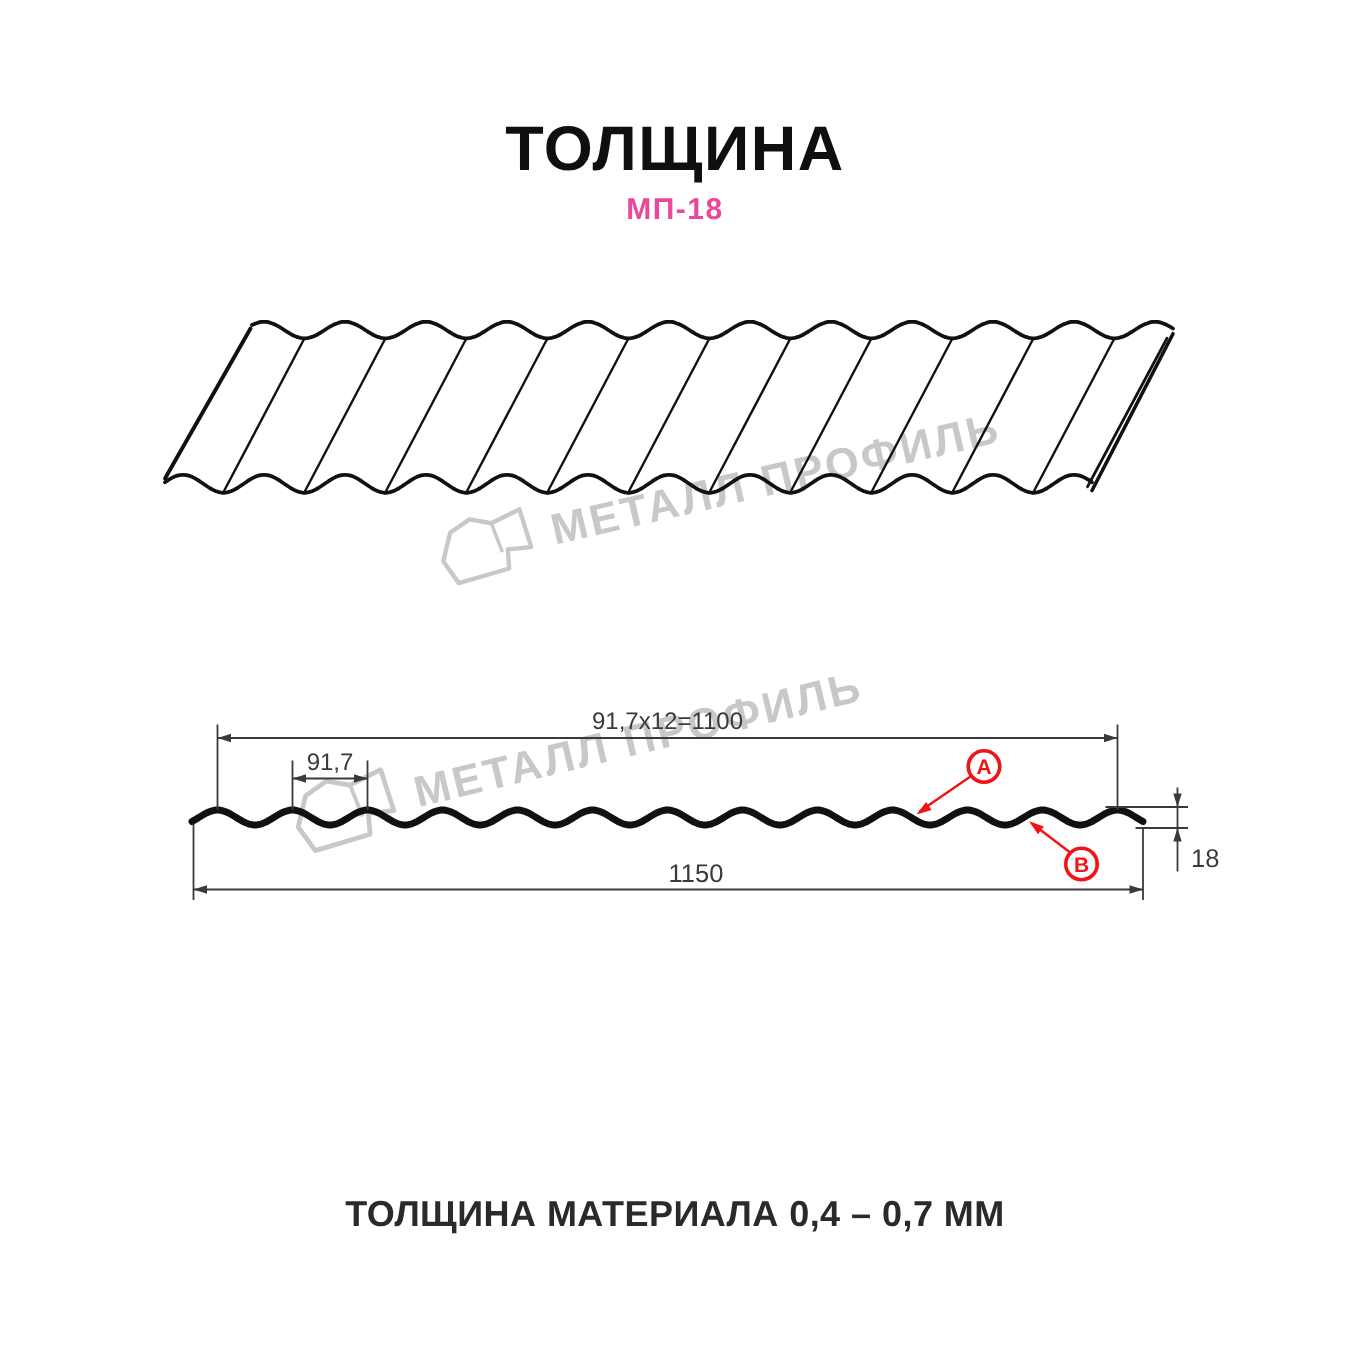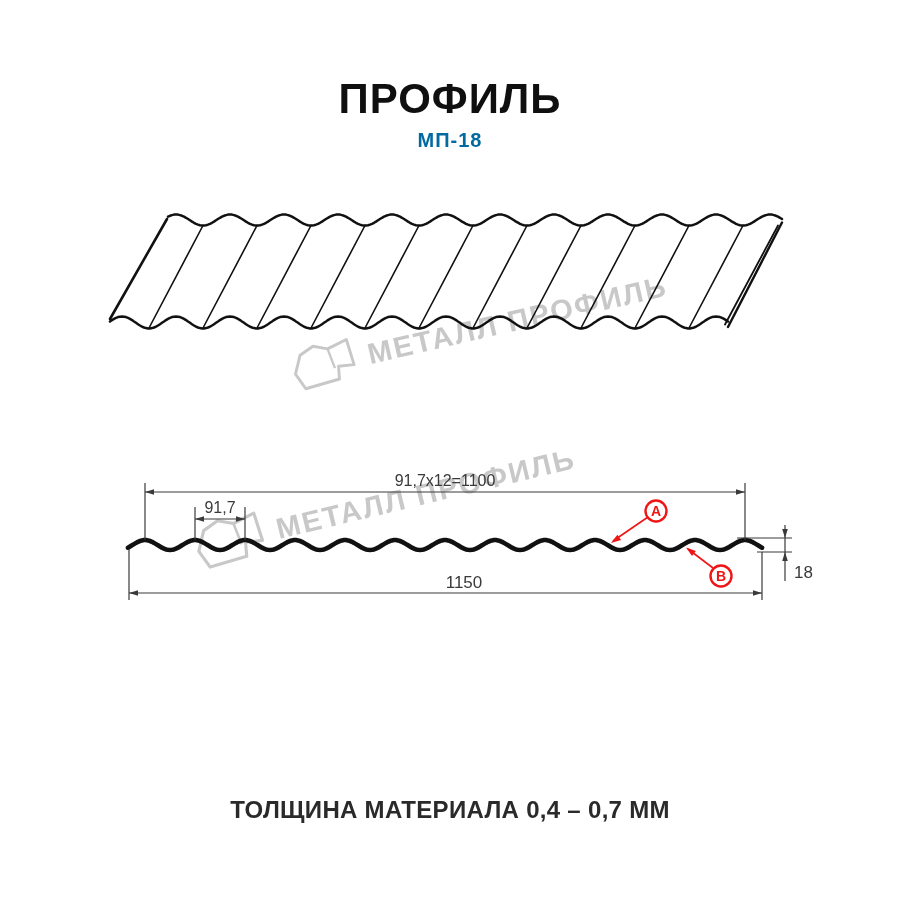--- a/index.html
+++ b/index.html
@@ -1,20 +1,20 @@
 <!DOCTYPE html>
 <html style="--accent: #f01515; --wm: #c8c8c8;"><head>
 <meta charset="utf-8">
 <style>
   html,body{margin:0;padding:0;background:#fff;}
   .canvas{position:relative;width:900px;height:900px;background:#fff;overflow:hidden;
           font-family:"Liberation Sans",sans-serif;}
   .header{position:absolute;top:78px;left:0;right:0;text-align:center;z-index:3;}
   .title{margin:0;font-size:42px;font-weight:700;letter-spacing:1px;color:#0f0f0f;line-height:1;}
-  .subtitle{margin:10px 0 0 0;font-size:20px;font-weight:600;letter-spacing:1px;color:#0369a1;line-height:1;}
+  .subtitle{margin:10px 0 0 0;font-size:20px;font-weight:600;letter-spacing:1px;color:#ec4899;line-height:1;}
   .footer-note{position:absolute;top:796px;left:0;right:0;text-align:center;
                font-size:24px;font-weight:700;letter-spacing:.3px;color:#2a2a2a;z-index:3;}
   .wm{position:absolute;display:flex;align-items:center;gap:10px;z-index:1;
       color:var(--wm,#c8c8c8);transform-origin:left center;white-space:nowrap;}
   .wm .wm-text{font-size:29px;font-weight:700;letter-spacing:2px;}
   .wm svg{flex:0 0 auto;}
   .wm1{left:292px;top:347px;transform:rotate(-13deg);}
   .wm2{left:195px;top:522px;transform:rotate(-13.5deg);}
   #drawing{position:absolute;left:0;top:0;z-index:2;}
   .dim{font:16px "Liberation Sans",sans-serif;fill:#3a3a3a;}
@@ -23,21 +23,21 @@
   .red-fill{fill:var(--accent,#f01515);}
   .callout-circle{fill:#fff;stroke:var(--accent,#f01515);stroke-width:2.4;}
   .callout-letter{font:700 14px "Liberation Sans",sans-serif;fill:var(--accent,#f01515);text-anchor:middle;}
 </style>
 </head>
 <body>
 
 <div class="canvas">
 
   <div class="header">
-    <h1 class="title">ПРОФИЛЬ</h1>
+    <h1 class="title">ТОЛЩИНА</h1>
     <div class="subtitle">МП-18</div>
   </div>
 
   <div class="wm wm1">
     <svg width="68" height="50" viewBox="0 0 70 50">
       <path d="M3 28 L12 10 L27 4 L41 10 L62 5 L64 32 L48 30 L46 43 L10 45 Z" fill="none" stroke="var(--wm,#c8c8c8)" stroke-width="3" stroke-linejoin="round"></path>
       <path d="M41 10 L44 31" fill="none" stroke="var(--wm,#c8c8c8)" stroke-width="2.4"></path>
     </svg>
     <span class="wm-text">МЕТАЛЛ ПРОФИЛЬ</span>
   </div>

